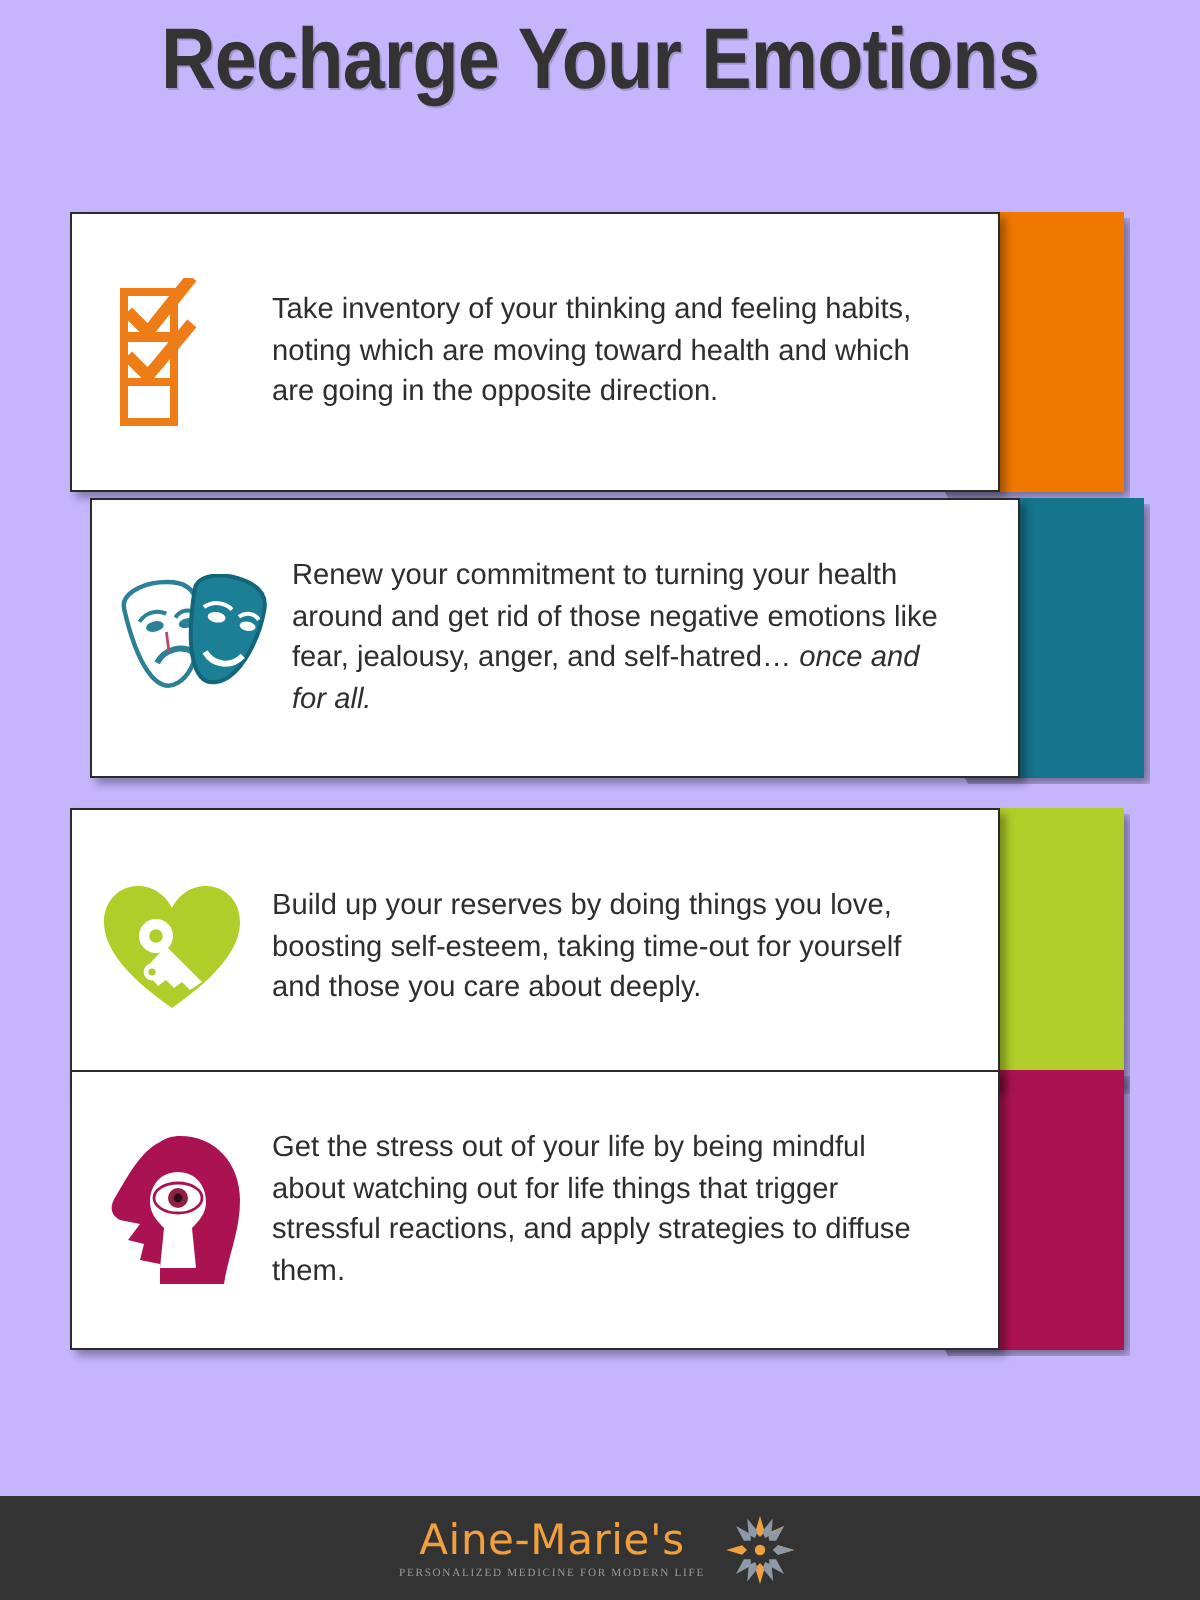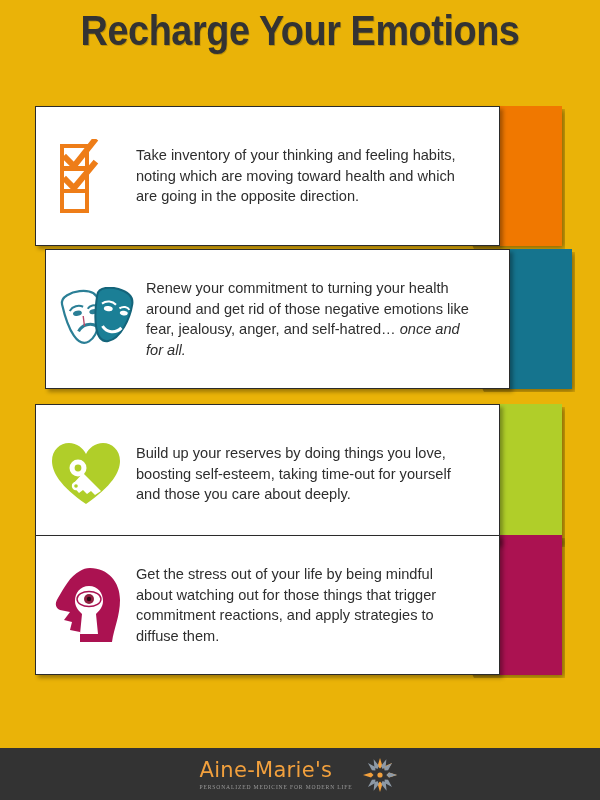--- a/index.html
+++ b/index.html
@@ -3,21 +3,21 @@
 <meta charset="utf-8">
 <style>
   html,body{margin:0;padding:0;}
   body{
     width:600px;height:800px;
     background:#ffffff;
     font-family:"Liberation Sans","DejaVu Sans",sans-serif;
     overflow:hidden;
     position:relative;
   }
-  #page{position:relative;width:600px;height:800px;overflow:hidden;background:#eab308;}
+  #page{position:relative;width:600px;height:800px;overflow:hidden;background:#c4b5fd;}
 
   
   .title{
     position:absolute;
     left:0;top:6px;width:600px;
     text-align:center;
     font-family:"Liberation Sans Narrow","Liberation Sans","DejaVu Sans Condensed",sans-serif;
     font-weight:bold;
     font-size:43px;
     line-height:48px;
@@ -87,21 +87,21 @@
   }
 
   
   .footer{
     position:absolute;left:0;bottom:0;
     width:600px;height:52px;
     background:#333333;
     display:flex;align-items:center;justify-content:center;
   }
   .logo-wrap{display:flex;align-items:center;gap:8px;transform:translateY(1px);}
-  .logo-text{display:flex;flex-direction:column;align-items:flex-start;}
+  .logo-text{display:flex;flex-direction:column;align-items:center;}
   .brand{
     font-family:"DejaVu Sans","Liberation Sans",sans-serif;
     font-size:21px;
     font-weight:normal;
     color:#F2A03D;
     letter-spacing:0.3px;
     line-height:21px;
   }
   .tagline{
     font-size:5.6px;
@@ -200,21 +200,21 @@
       <div class="icon-cell">
         <svg width="72" height="78" viewBox="0 0 72 78">
           <path d="M40 2 C58 2 70 16 70 34 C70 50 64 62 62 76 L30 76 L30 66 L20 64 L22 56 L14 54 L20 46 L10 44 C6 42 4 38 8 32 C14 22 20 10 30 5 C33 3 36 2 40 2 Z" fill="#AB1251"></path>
           <path d="M39 20 C48 20 53 27 53 35 C53 41 49 45 46 48 L48 68 L30 68 L32 48 C29 45 25 41 25 35 C25 27 30 20 39 20 Z" fill="#ffffff"></path>
           <ellipse cx="39" cy="33" rx="12" ry="7.5" fill="#ffffff" stroke="#AB1251" stroke-width="1.4"></ellipse>
           <circle cx="39" cy="33" r="5" fill="#8f2040"></circle>
           <circle cx="39" cy="33" r="2.2" fill="#2a0a14"></circle>
         </svg>
       </div>
       <div class="text-cell">
-        <span>Get the stress out of your life by being mindful about watching out for those things that trigger commitment reactions, and apply strategies to diffuse them.</span><em></em>
+        <span>Get the stress out of your life by being mindful about watching out for life things that trigger stressful reactions, and apply strategies to diffuse them.</span><em></em>
       </div>
     </div>
   </div>
 
   <div class="footer" style="background: rgb(51, 51, 51);">
     <div class="logo-wrap">
       <div class="logo-text">
         <div class="brand" style="color: rgb(242, 160, 61);">Aine-Marie's</div>
         <div class="tagline" style="color: rgb(154, 154, 154);">PERSONALIZED MEDICINE FOR MODERN LIFE</div>
       </div>

